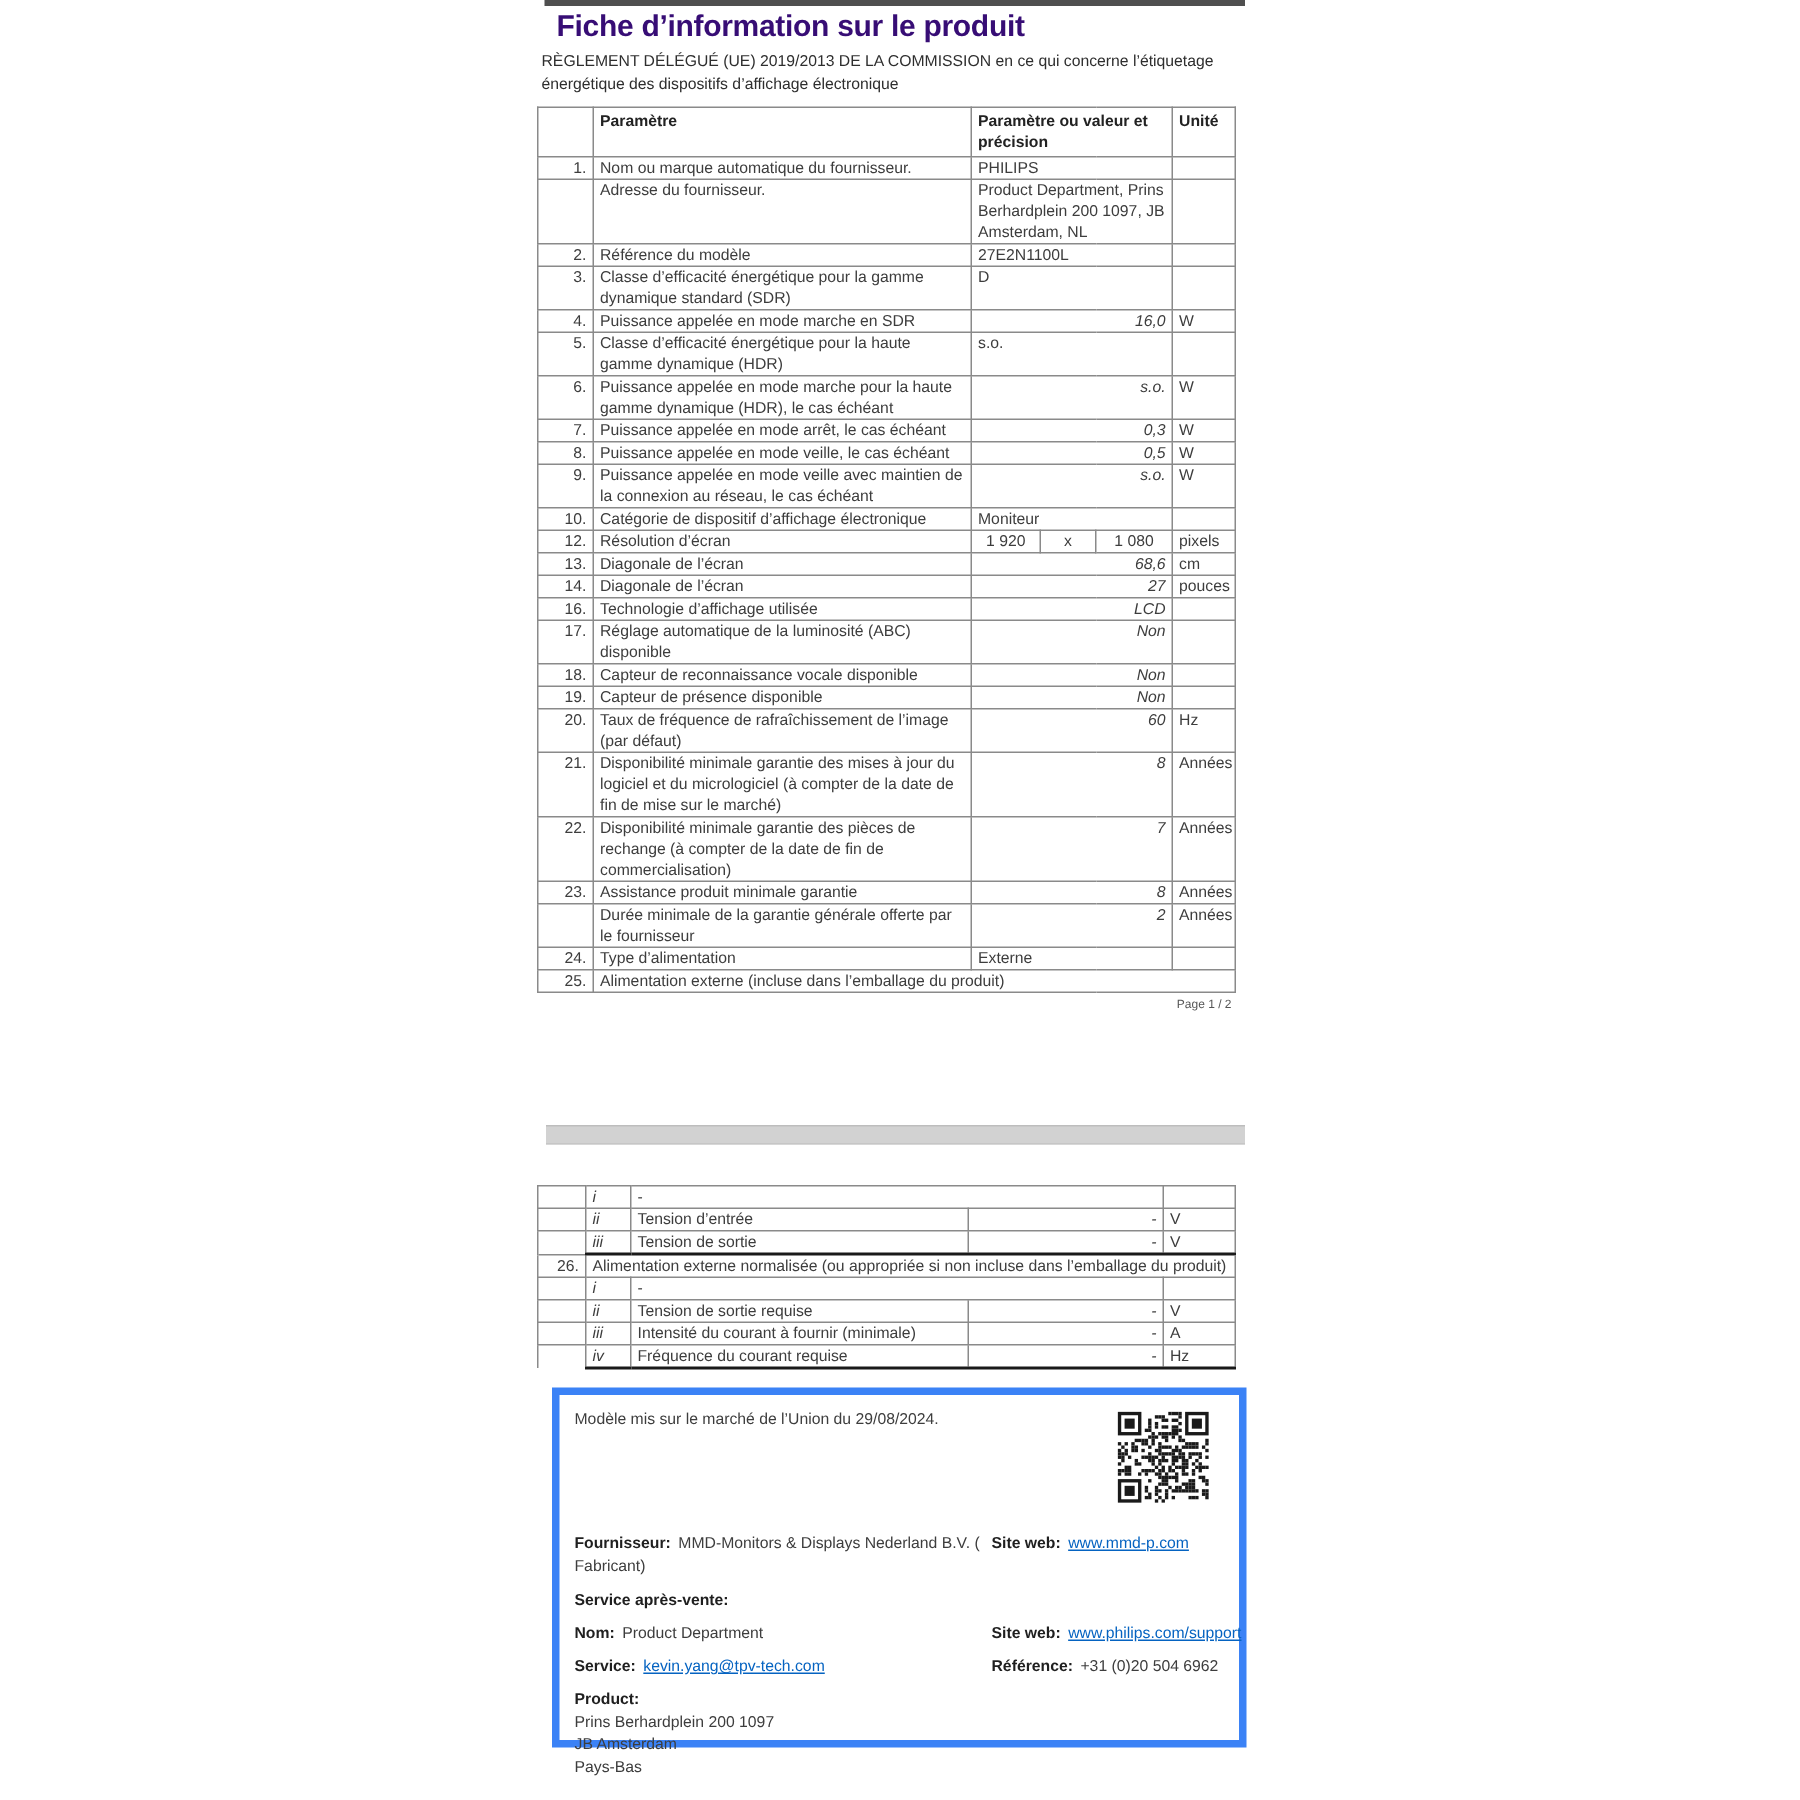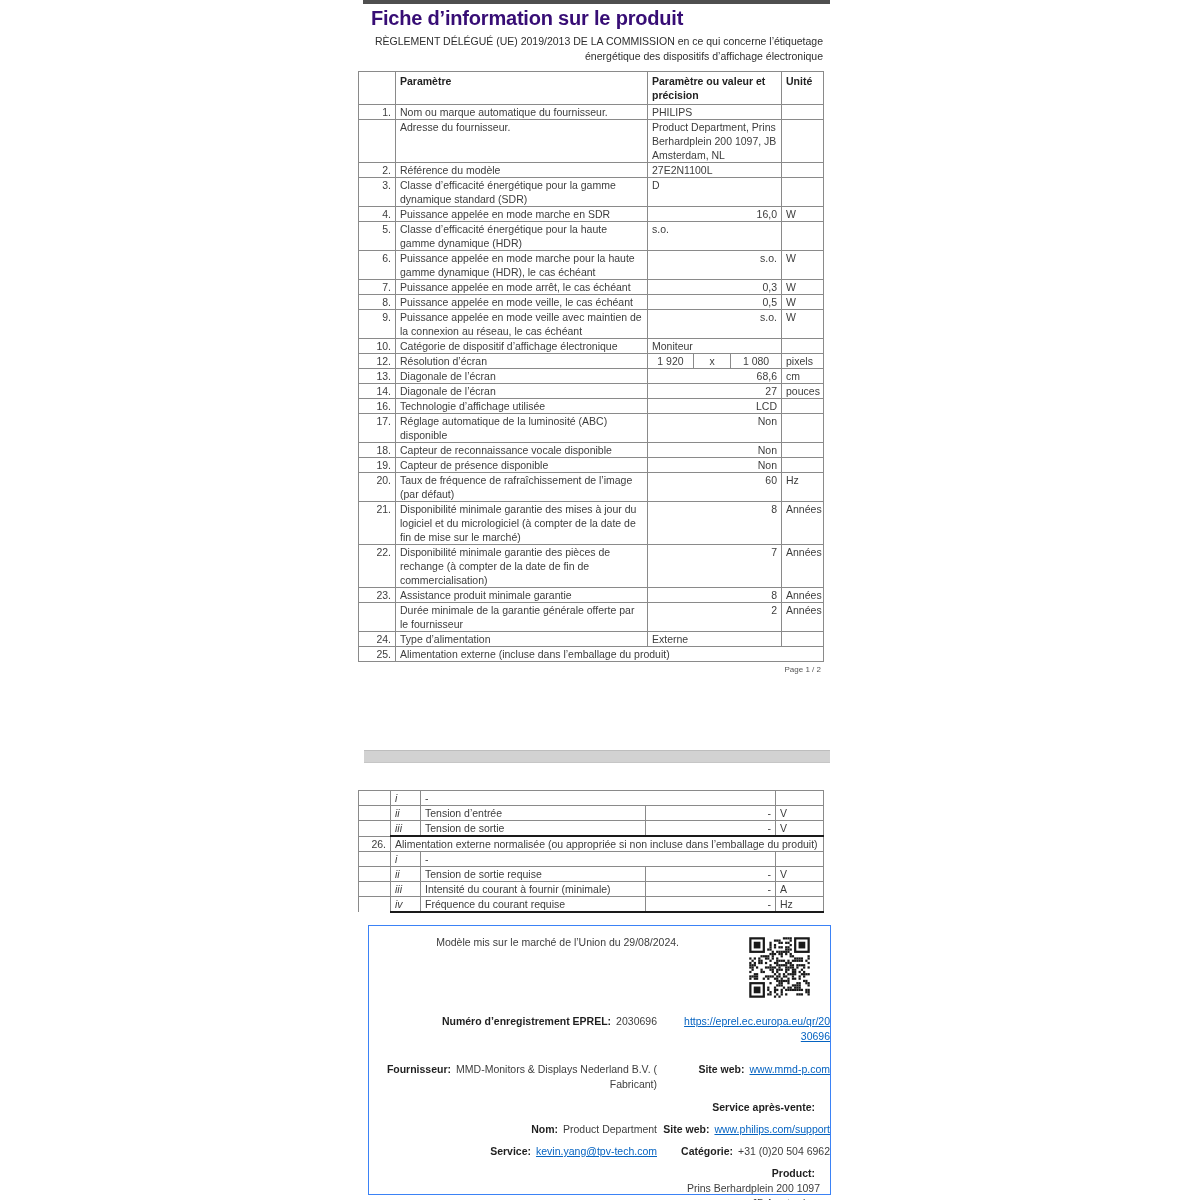--- a/index.html
+++ b/index.html
@@ -3,39 +3,39 @@
 <meta charset="utf-8">
 <style>
   html,body{margin:0;padding:0;}
   body{
     width:1200px;height:1200px;background:#ffffff;position:relative;overflow:hidden;
     font-family:"Liberation Sans", sans-serif;color:#3d3d3d;
   }
   .top-strip{position:absolute;left:363px;top:0;width:467px;height:4px;background:#4f4f4f;}
   .page1{position:absolute;left:358px;top:6px;width:465px;}
   .doc-title{margin:0 0 4px 13px;font-size:20px;line-height:24px;font-weight:bold;letter-spacing:-0.2px;}
-  .doc-subtitle{margin:0 0 7px 17px;font-size:10.5px;line-height:15px;color:#2e2e2e;white-space:pre-line;text-align:right;}
+  .doc-subtitle{margin:0 0 7px 3px;font-size:10.5px;line-height:15px;color:#2e2e2e;white-space:pre-line;}
   table.fiche{border-collapse:collapse;table-layout:fixed;width:465px;font-size:10.5px;line-height:14px;}
   table.fiche td{border:1px solid #8a8a8a;padding:0 4px;vertical-align:top;color:#3d3d3d;overflow:hidden;}
   table.fiche td.hdr{font-weight:bold;color:#222;padding-top:2px;padding-bottom:2px;}
   td.c-num{text-align:right;padding-right:5px;color:#3d3d3d;}
   td.al-left{text-align:left;}
-  td.al-right{text-align:right;}
+  td.al-right{text-align:right;font-style:italic;}
   td.al-center{text-align:left;}
   td.c-split{text-align:center;}
   td.c-unit{text-align:left;}
   td.c-roman{font-style:italic;text-align:left;padding-left:6px;}
   td.c-gut{border-top:none;border-bottom:none;border-right:1px solid #8a8a8a;border-left:1px solid #8a8a8a;}
   table.t2 td.c-gut{border-left:1px solid #8a8a8a;}
   tr.thick td{border-bottom:2px solid #1a1a1a;}
   tr.thick td.c-gut{border-bottom:none;}
   .page-footer{font-size:8px;color:#555;text-align:right;margin-top:3px;padding-right:2px;}
   .band{position:absolute;left:364px;top:750px;width:466px;height:11px;background:#d2d2d2;border-top:1px solid #bdbdbd;border-bottom:1px solid #c6c6c6;}
   .page2{position:absolute;left:358px;top:790px;width:465px;}
-  .footer-box{position:absolute;left:368px;top:925px;width:463px;height:270px;border:1px solid #3b82f6;box-sizing:border-box;padding:9px 10px 0 10px;font-size:10.5px;line-height:15px;text-align:right;}
+  .footer-box{position:absolute;left:368px;top:925px;width:463px;height:240px;border:5px solid #3b82f6;box-sizing:border-box;padding:9px 10px 0 10px;font-size:10.5px;line-height:15px;}
   .fb-row{display:flex;align-items:flex-start;}
   .fb-left{width:278px;flex:none;}
   .fb-right{width:173px;flex:none;margin-left:auto;}
   .fb-label{font-weight:bold;color:#1f1f1f;margin-right:5px;}
   .link{color:#0563c1;text-decoration:underline;cursor:pointer;word-break:break-all;}
   .prewrap{white-space:pre-line;}
   .qr{flex:none;margin-left:auto;margin-right:8px;}
   .mt14{margin-top:14px;} .mt18{margin-top:18px;} .mt8{margin-top:8px;} .mt7{margin-top:7px;}
 </style>
 </head>
@@ -539,29 +539,20 @@
         <rect x="15" y="26" width="1" height="1" fill="#1a1a1a"></rect>
         <rect x="17" y="26" width="1" height="1" fill="#1a1a1a"></rect>
         <rect x="22" y="26" width="1" height="1" fill="#1a1a1a"></rect>
         <rect x="23" y="26" width="1" height="1" fill="#1a1a1a"></rect>
         <rect x="24" y="26" width="1" height="1" fill="#1a1a1a"></rect>
         <rect x="27" y="26" width="1" height="1" fill="#1a1a1a"></rect>
         <rect x="12" y="27" width="1" height="1" fill="#1a1a1a"></rect>
         <rect x="14" y="27" width="1" height="1" fill="#1a1a1a"></rect>
       </svg>
   </div>
-  <div class="fb-row mt14">
-    <div class="fb-left">
-      <span class="fb-label">Numéro d’enregistrement EPREL:</span><span>2030696</span>
-    </div>
-    <div class="fb-right">
-      <span class="link prewrap">https://eprel.ec.europa.eu/qr/20
-30696</span>
-    </div>
-  </div>
   <div class="fb-row mt18">
     <div class="fb-left">
       <span class="fb-label">Fournisseur:</span><span>MMD-Monitors &amp; Displays Nederland B.V. ( Fabricant)</span>
     </div>
     <div class="fb-right">
       <span class="fb-label">Site web:</span><span class="link">www.mmd-p.com</span>
     </div>
   </div>
   <div class="mt8"><span class="fb-label">Service après-vente:</span></div>
   <div class="fb-row mt7">
@@ -570,21 +561,21 @@
     </div>
     <div class="fb-right">
       <span class="fb-label">Site web:</span><span class="link">www.philips.com/support</span>
     </div>
   </div>
   <div class="fb-row mt7">
     <div class="fb-left">
       <span class="fb-label">Service:</span><span class="link">kevin.yang@tpv-tech.com</span>
     </div>
     <div class="fb-right">
-      <span class="fb-label">Catégorie:</span><span>+31 (0)20 504 6962</span>
+      <span class="fb-label">Référence:</span><span>+31 (0)20 504 6962</span>
     </div>
   </div>
   <div class="mt7">
     <div class="fb-label">Product:</div>
     <div class="prewrap">Prins Berhardplein 200 1097
 JB Amsterdam
 Pays-Bas</div>
   </div>
 </div>
 

